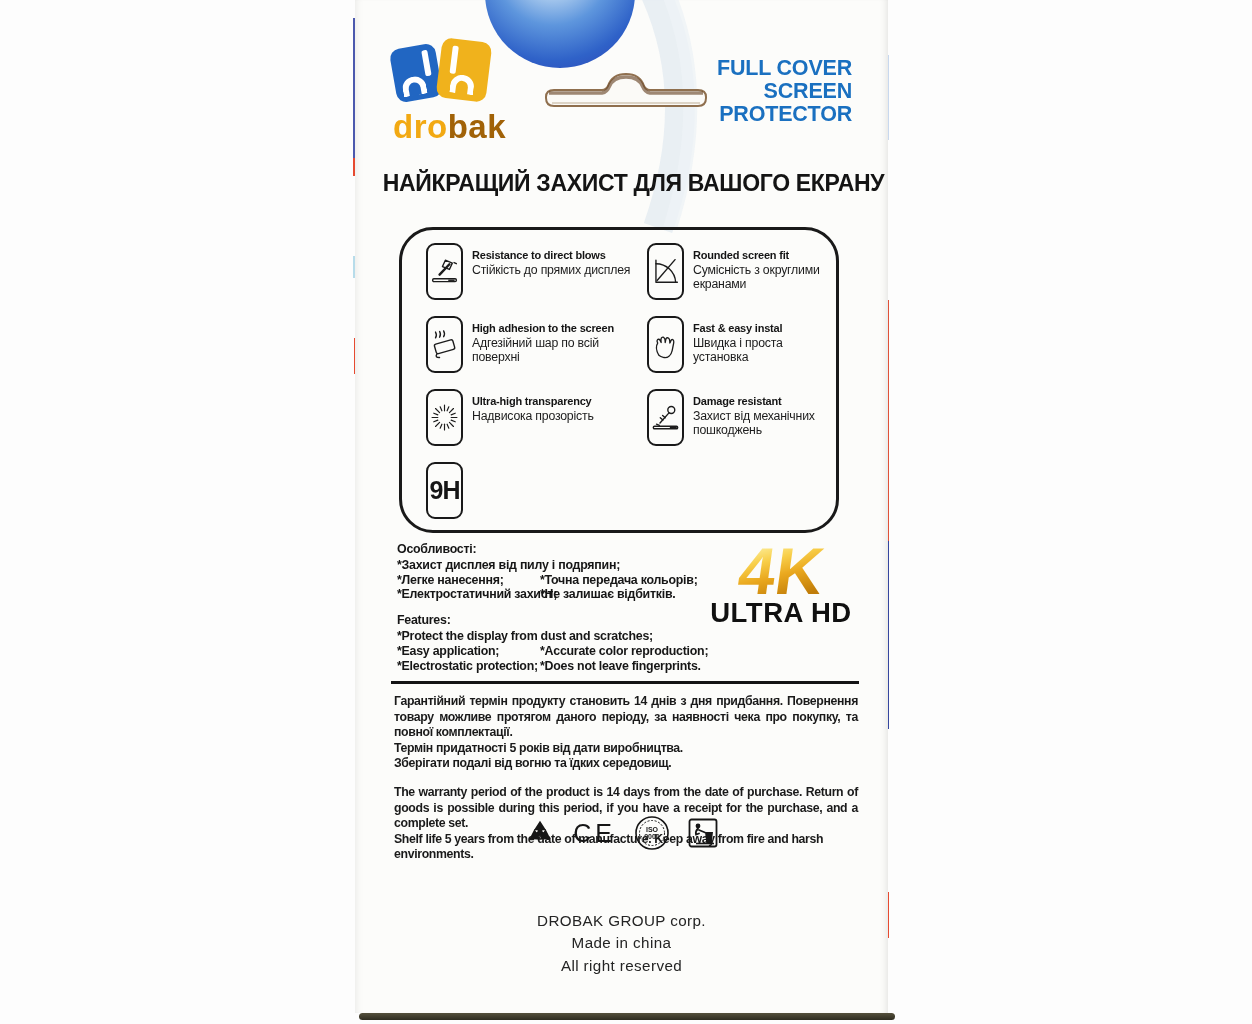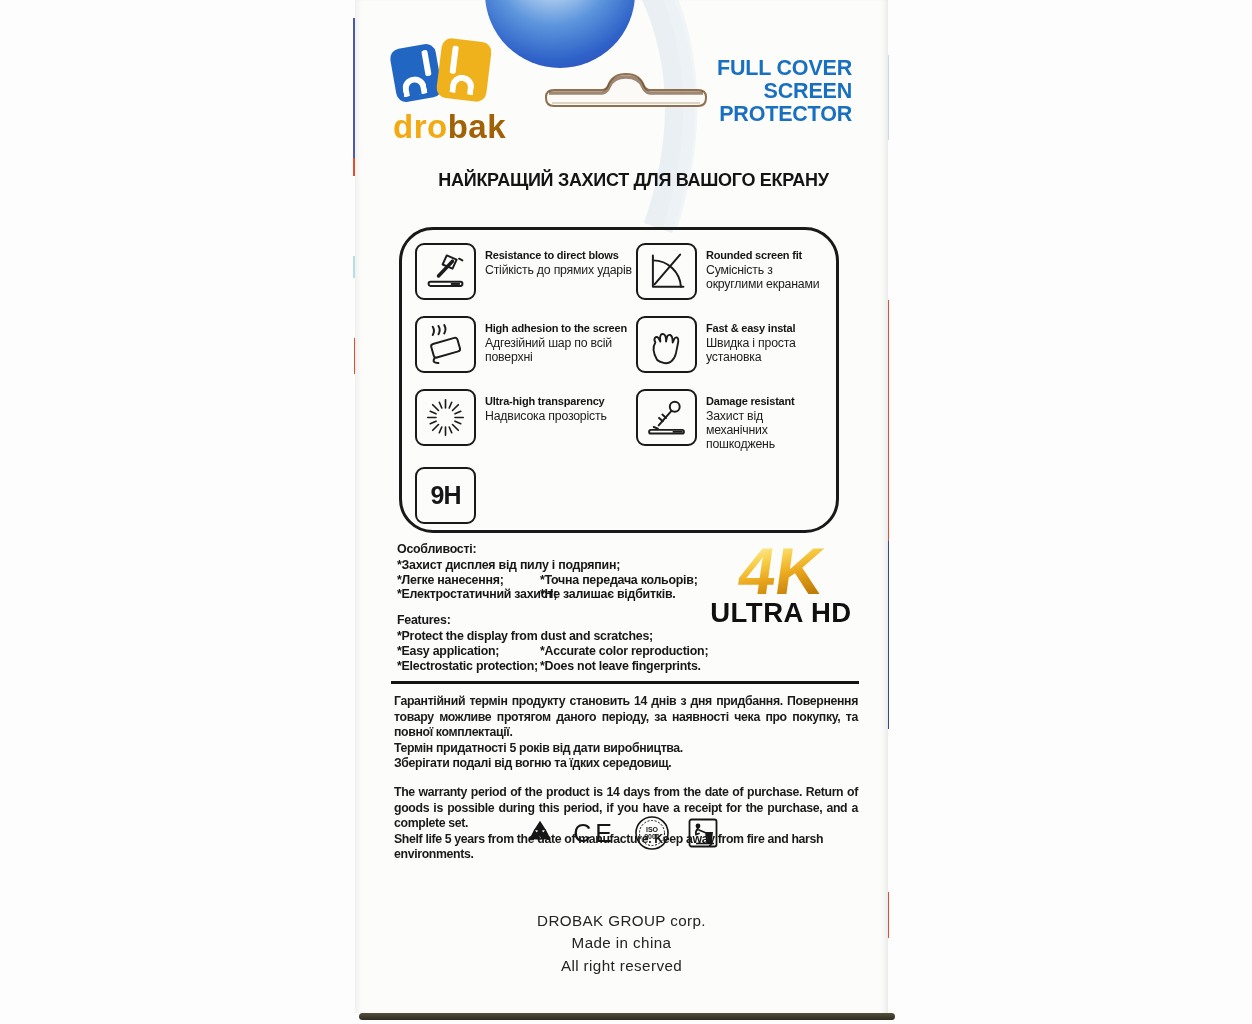--- a/index.html
+++ b/index.html
@@ -27,29 +27,29 @@
   .tile{position:absolute;border-radius:10px;}
   .tile-blue{left:2px;top:10px;width:46px;height:54px;background:#2166c2;transform:rotate(-10deg);}
   .tile-gold{left:48px;top:4px;width:50px;height:60px;background:#f0b21c;transform:rotate(7deg);}
   .arch{position:absolute;width:24px;height:19px;border:6px solid #fff;border-bottom:none;
         border-radius:13px 13px 0 0;box-sizing:border-box;}
   .asc{position:absolute;width:6px;background:#fff;border-radius:2px;}
   .wordmark{position:absolute;left:2px;top:72px;font-size:33px;font-weight:700;letter-spacing:.5px;}
   .wm-dro{color:#f2a912;} .wm-bak{color:#a16207;}
   .tagline{position:absolute;right:36px;top:57px;text-align:right;color:#1a70c0;font-weight:700;
            font-size:21.5px;line-height:23px;letter-spacing:-.2px;}
-  .headline{position:absolute;left:0;right:0;top:170px;text-align:center;font-size:18px;font-weight:700;
+  .headline{position:absolute;left:0;right:0;top:170px;text-align:center;font-size:23px;font-weight:700;
             letter-spacing:-.3px;color:#141414;margin-left:24px;}
   
   .feature-box{position:absolute;left:44px;top:227px;width:440px;height:306px;box-sizing:border-box;
                border:3px solid #191919;border-radius:34px;padding:13px 8px 13px 13px;
                display:grid;grid-template-columns:221px 1fr;row-gap:16px;}
   .feature-item{display:flex;gap:9px;}
-  .ficon{flex:0 0 auto;width:61px;height:57px;box-sizing:border-box;border:2.5px solid #191919;border-radius:9px;
-         display:flex;align-items:center;justify-content:center;}
+  .ficon{flex:0 0 auto;width:37px;height:57px;box-sizing:border-box;border:2.5px solid #191919;border-radius:9px;
+         display:flex;align-items:center;justify-content:center;margin-left:11px;}
   .ficon svg{display:block;}
   .nineh{font-size:25px;font-weight:700;letter-spacing:-1px;color:#161616;}
   .ftext{padding-top:6px;padding-right:4px;}
   .ftitle{font-size:11px;font-weight:700;letter-spacing:-.2px;margin-bottom:3px;color:#141414;}
   .fsub{font-size:12.3px;font-weight:500;letter-spacing:-.2px;line-height:13.8px;color:#1c1c1c;}
   
   .lists{position:absolute;left:42px;top:542px;width:340px;font-size:12.4px;font-weight:700;
          letter-spacing:-.25px;line-height:14.8px;color:#161616;}
   .list-heading{margin-bottom:1px;}
   .list-heading.second{margin-top:11px;}
@@ -133,21 +133,21 @@
           <svg width="47" height="47" viewBox="0 0 57 57" fill="none" stroke="#1c1c1c" stroke-width="2.4" stroke-linecap="round" stroke-linejoin="round">
             <rect x="8" y="41" width="41" height="5" rx="2.2"></rect>
             <path d="M20,34 L37,16" stroke-width="4.2"></path>
             <path d="M30,9 l12,5 -5,11 -12,-5 z"></path>
             <path d="M45,13 l4,2"></path>
             <rect x="35" y="42.4" width="11" height="2.4" fill="#1c1c1c" stroke="none"></rect>
           </svg>
         </div>
         <div class="ftext">
           <div class="ftitle">Resistance to direct blows</div>
-          <div class="fsub">Стійкість до прямих ударів</div>
+          <div class="fsub">Стійкість до прямих дисплея</div>
         </div>
       </div>
 
       <div class="feature-item">
         <div class="ficon">
           <svg width="47" height="47" viewBox="0 0 57 57" fill="none" stroke="#1c1c1c" stroke-width="2.4" stroke-linecap="round" stroke-linejoin="round">
             <path d="M12,9 V47 H49"></path>
             <path d="M12,15 A34,34 0 0 1 46,47"></path>
             <path d="M45,8 L14,44"></path>
           </svg>

